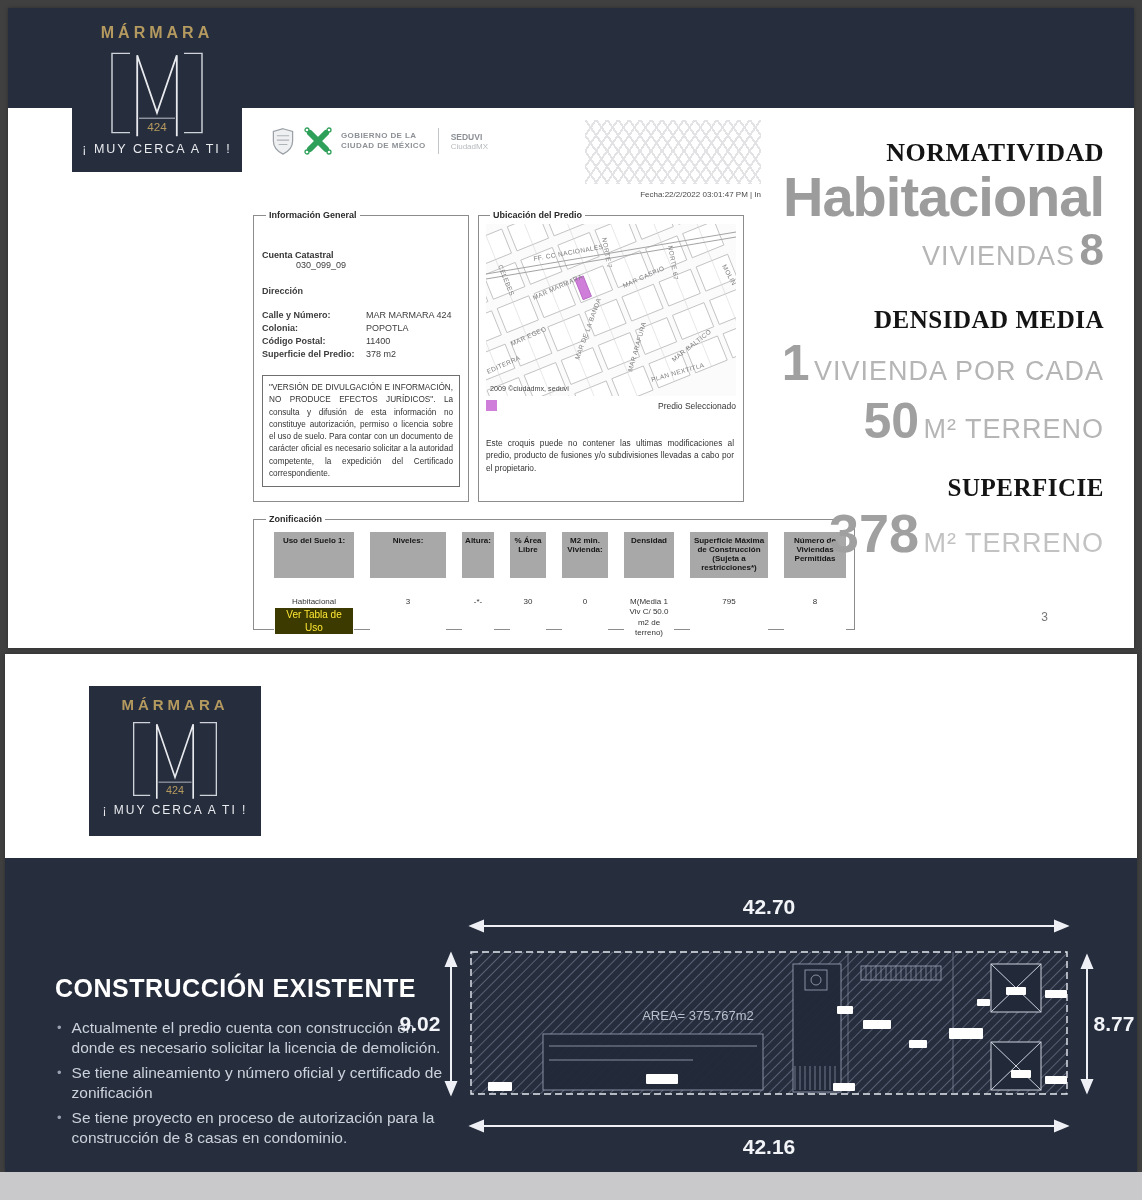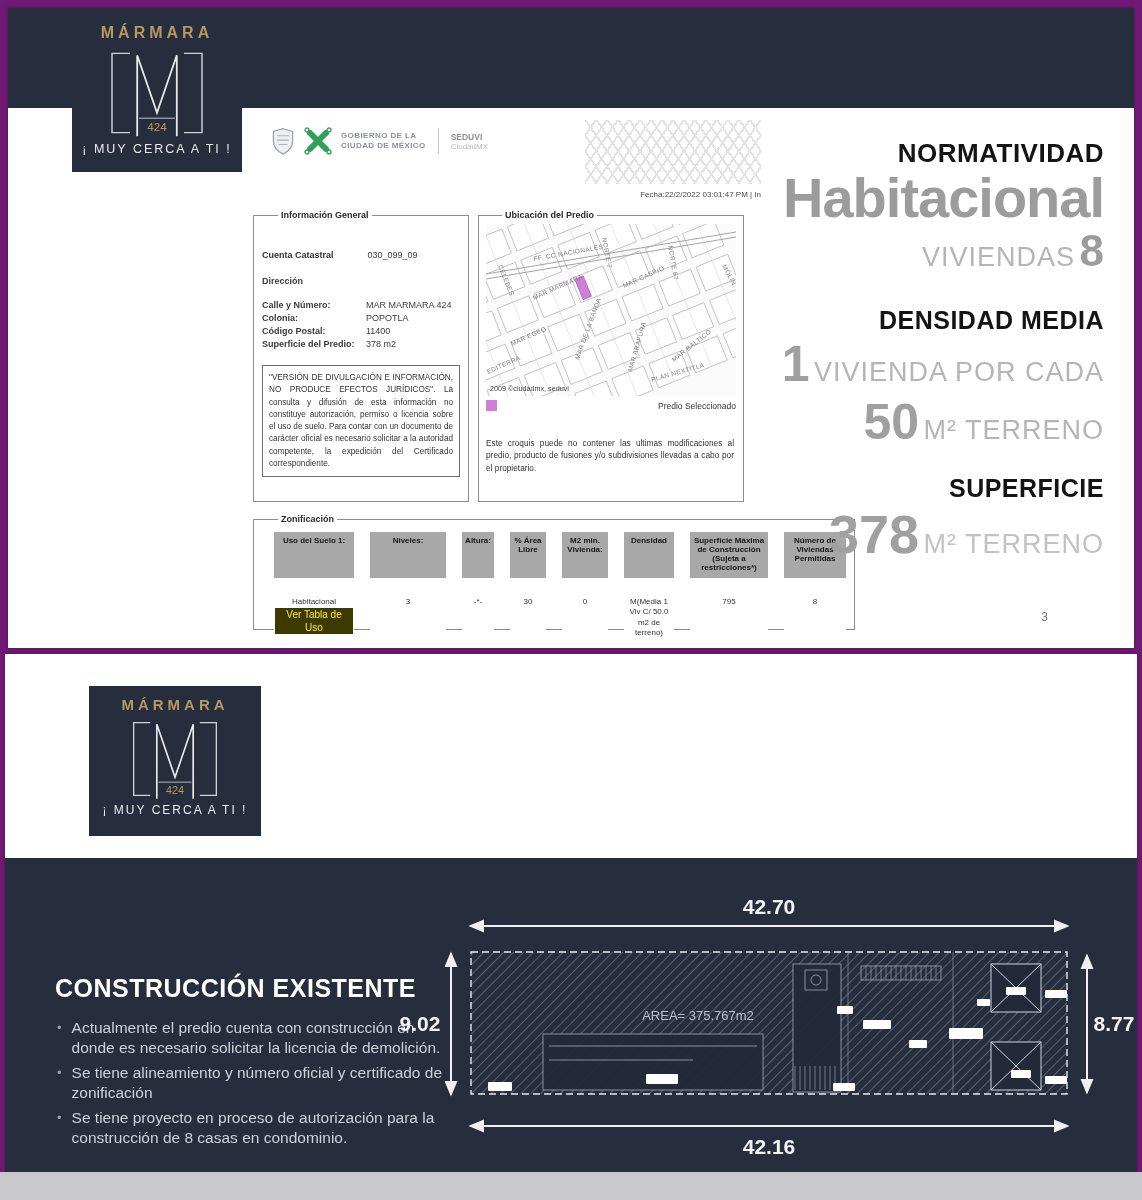--- a/index.html
+++ b/index.html
@@ -1,17 +1,17 @@
 <!DOCTYPE html>
 <html><head>
 <meta charset="utf-8">
 <style>
   * { margin:0; padding:0; box-sizing:border-box; }
   html,body { width:1142px; height:1200px; background:#f0f0f2; font-family:"Liberation Sans", sans-serif; overflow:hidden; }
-  .canvas { position:relative; width:1142px; height:1200px; background:#701a75; }
+  .canvas { position:relative; width:1142px; height:1200px; background:#404040; }
 
   
   .slide1 { position:absolute; left:8px; top:8px; width:1126px; height:640px; background:#fff; box-shadow:0 0 4px rgba(0,0,0,.28); }
   .slide2 { position:absolute; left:5px; top:654px; width:1132px; height:518px; background:#fff; box-shadow:0 0 4px rgba(0,0,0,.28); }
   .bottom-strip { position:absolute; left:0; top:1172px; width:1142px; height:28px; background:#c9c9cb; }
 
   
   .navy { background:#262d3d; }
   .band1 { position:absolute; left:0; top:0; width:1126px; height:100px; }
   .logo-block { position:absolute; left:64px; top:0; width:170px; height:164px; display:flex; flex-direction:column; align-items:center; padding-top:16px; }
@@ -28,48 +28,48 @@
   .gov-seduvi-sub { font-size:8px; color:#b7babd; }
 
   .chevron-box { position:absolute; left:577px; top:112px; width:176px; height:64px;
     background-image:
       repeating-linear-gradient(55deg,#e3e3e6 0 2px, transparent 2px 9px),
       repeating-linear-gradient(-55deg,#e3e3e6 0 2px, transparent 2px 9px); }
   .fecha { position:absolute; left:452px; top:182px; width:301px; text-align:right; font-size:8px; color:#4a4a4a; }
 
   
   fieldset { position:absolute; border:1px solid #8c8c8c; background:#fff; }
-  fieldset legend { font-size:9px; font-weight:bold; color:#2b2b2b; padding:0 3px; margin-left:16px; }
+  fieldset legend { font-size:9px; font-weight:bold; color:#2b2b2b; padding:0 3px; margin-left:4px; }
   .fs-info { left:245px; top:202px; width:216px; height:292px; padding:4px 8px; }
   .fs-map  { left:470px; top:202px; width:266px; height:292px; padding:4px 7px; }
   .fs-zon  { left:245px; top:506px; width:491px; height:116px; padding:4px 8px; }
 
   .doc { font-size:9px; color:#3c3c3c; }
   .doc b { color:#333; }
   .info-row { display:flex; margin-top:3px; }
   .info-label { font-weight:bold; width:104px; flex:none; }
-  .cuenta { display:flex; margin-top:26px; }
+  .cuenta { display:flex; margin-top:26px;flex-direction:column; }
   .cuenta .v { margin-left:34px; }
   .direccion { margin-top:16px; font-weight:bold; }
   .rows { margin-top:14px; }
   .disclaimer { margin-top:16px; border:1px solid #6f6f6f; padding:6px 6px; font-size:8.2px; color:#333; text-align:justify; line-height:1.5; }
 
   .map-credit-row { display:flex; align-items:center; gap:5px; margin-top:4px;justify-content:space-between; }
   .swatch { width:11px; height:11px; background:#cf7fd9; display:inline-block; }
   .map-note { margin-top:26px; font-size:8.3px; color:#333; text-align:justify; line-height:1.5; padding-right:2px; }
 
   
   .zon-table { margin:4px 0 0 12px; display:grid; grid-template-columns:80px 76px 32px 36px 46px 50px 78px 62px; gap:16px; }
   .zh { background:#a8a8a8; color:#151515; font-size:8px; font-weight:bold; text-align:center; padding:4px 2px; min-height:46px; }
   .zv { background:#fff; color:#333; font-size:8px; text-align:center; padding:3px 1px; line-height:1.3; }
   .uso-link { display:inline-block; margin-top:1px; background:#3d3a00; color:#ffe933; font-size:10px; padding:0 2px; cursor:pointer; }
 
   
   .ncol { position:absolute; right:30px; text-align:right; white-space:nowrap; }
-  .n-title { font-size:26px; font-weight:800; color:#141414; letter-spacing:.5px; }
+  .n-title { font-size:26px; font-weight:800; color:#141414; letter-spacing:.5px;font-family:Liberation Serif, serif; }
   .n-cat { font-size:56px; font-weight:800; color:#9c9c9c; letter-spacing:-1px; line-height:1.02; }
   .n-sub { color:#b5b5b5; font-size:27px; letter-spacing:1px; }
   .n-big { color:#9c9c9c; font-size:44px; font-weight:800; }
   .n-big2 { color:#a0a0a0; font-size:50px; font-weight:800; }
   .n-big3 { color:#a0a0a0; font-size:54px; font-weight:800; }
   .block-norm { top:130px; }
   .block-dens { top:298px; }
   .block-sup  { top:466px; }
   .page-num { position:absolute; right:86px; top:602px; font-size:12px; color:#777; }
 

